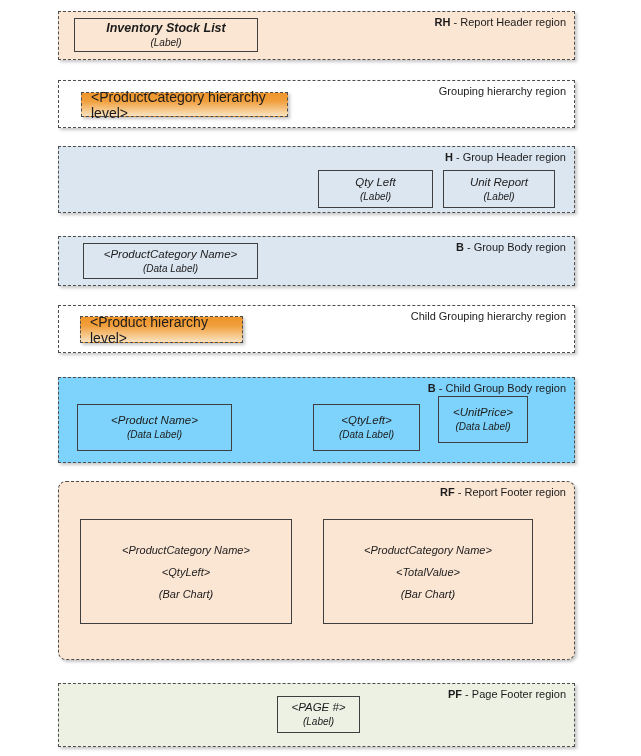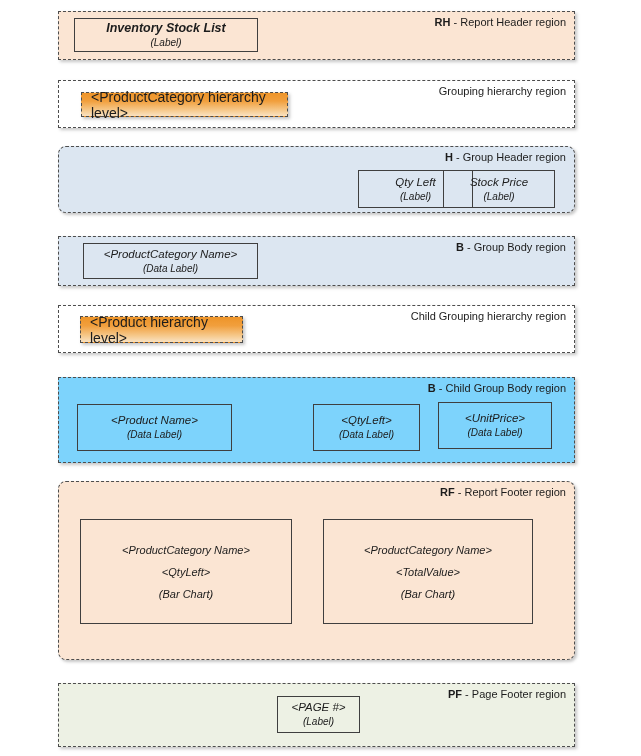--- a/index.html
+++ b/index.html
@@ -57,30 +57,30 @@
 
   <div class="region bg-white" style="top:80px;height:48px;">
     <div class="region-label">
       <span class="tag"></span><span>Grouping hierarchy region</span>
     </div>
     <div class="hier-box" style="left:22px;top:11px;width:207px;height:25px;">
       <span>&lt;ProductCategory hierarchy level&gt;</span>
     </div>
   </div>
 
-  <div class="region bg-h" style="top:146px;height:67px;border-radius:8px;">
+  <div class="region bg-h" style="top:146px;height:67px;">
     <div class="region-label">
       <span class="tag">H</span><span> - Group Header region</span>
     </div>
-    <div class="box" style="left:259px;top:23px;width:115px;height:38px;margin-left:40px;">
+    <div class="box" style="left:259px;top:23px;width:115px;height:38px;">
       <div class="title">Qty Left</div>
       <div class="sub">(Label)</div>
     </div>
     <div class="box" style="left:384px;top:23px;width:112px;height:38px;">
-      <div class="title">Stock Price</div>
+      <div class="title">Unit Report</div>
       <div class="sub">(Label)</div>
     </div>
   </div>
 
   <div class="region bg-b" style="top:236px;height:50px;">
     <div class="region-label">
       <span class="tag">B</span><span> - Group Body region</span>
     </div>
     <div class="box" style="left:24px;top:6px;width:175px;height:36px;">
       <div class="title">&lt;ProductCategory Name&gt;</div>
@@ -102,21 +102,21 @@
       <span class="tag">B</span><span> - Child Group Body region</span>
     </div>
     <div class="box" style="left:18px;top:26px;width:155px;height:47px;">
       <div class="title">&lt;Product Name&gt;</div>
       <div class="sub">(Data Label)</div>
     </div>
     <div class="box" style="left:254px;top:26px;width:107px;height:47px;">
       <div class="title">&lt;QtyLeft&gt;</div>
       <div class="sub">(Data Label)</div>
     </div>
-    <div class="box" style="left:379px;top:24px;width:114px;height:47px;">
+    <div class="box" style="left:379px;top:18px;width:90px;height:47px;">
       <div class="title">&lt;UnitPrice&gt;</div>
       <div class="sub">(Data Label)</div>
     </div>
   </div>
 
   <div class="region bg-rf" style="top:481px;height:179px;">
     <div class="region-label">
       <span class="tag">RF</span><span> - Report Footer region</span>
     </div>
     <div class="box chart-box" style="left:21px;top:37px;width:212px;height:105px;">

